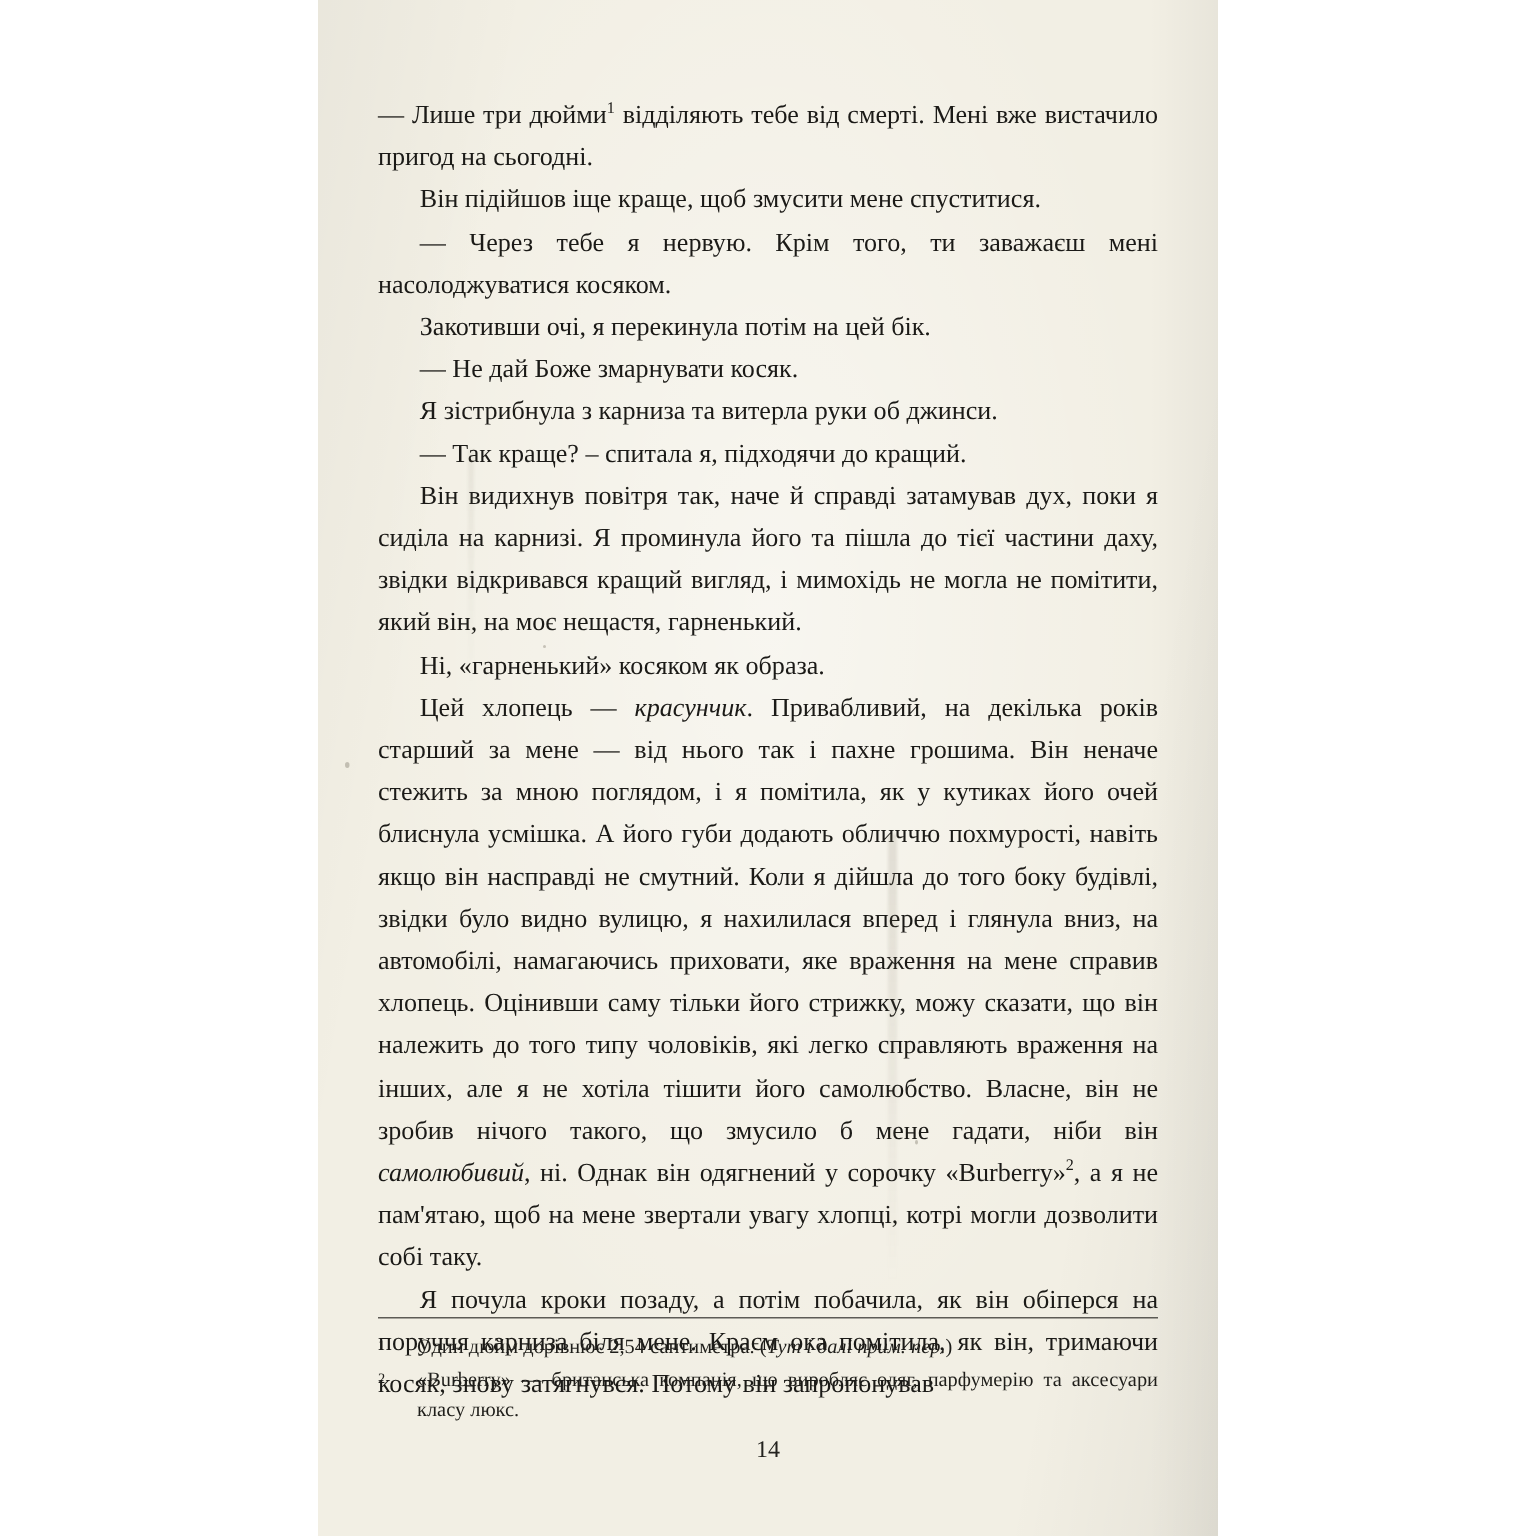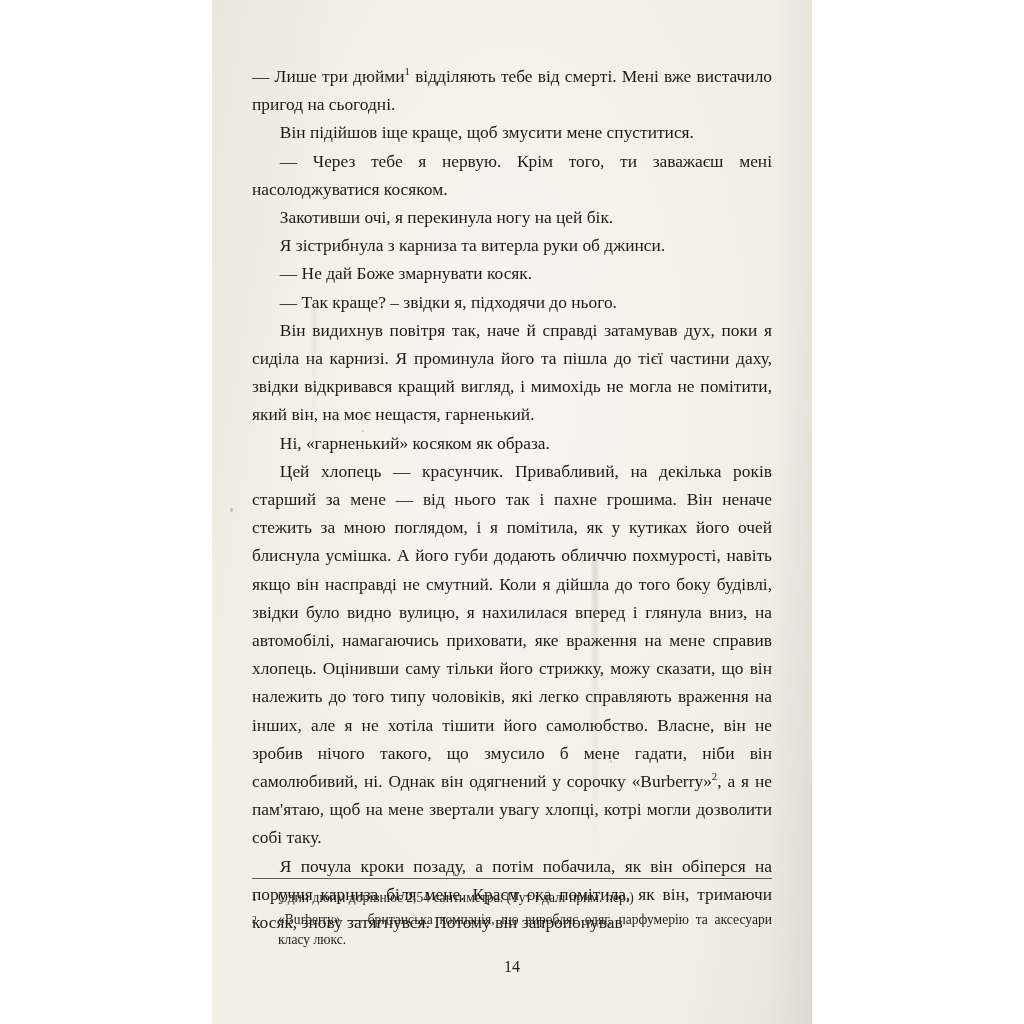--- a/index.html
+++ b/index.html
@@ -48,21 +48,21 @@
     text-justify: inter-word;
     hyphens: manual;
   }
   .textblock p {
     margin: 0;
     text-indent: 1.6em;
   }
   .textblock p.noindent {
     text-indent: 0;
   }
-  .it { }
+  .it { font-style: italic; }
   sup {
     font-size: 0.62em;
     line-height: 0;
     vertical-align: 0.62em;
   }
   .footnotes {
     position: absolute;
     left: 40px;
     top: 878px;
     width: 520px;
@@ -121,24 +121,24 @@
 </head>
 <body>
 
 <div class="page">
   <div class="scan">
 
     <div class="textblock">
       <p class="noindent">— Лише три дюйми<sup>1</sup> відділяють тебе від смерті. Мені вже вистачило пригод на сьогодні.</p>
       <p>Він підійшов іще краще, щоб змусити мене спуститися.</p>
       <p>— Через тебе я нервую. Крім того, ти заважаєш мені насолоджуватися косяком.</p>
-      <p>Закотивши очі, я перекинула ногу на цей бік.</p>
+      <p>Закотивши очі, я перекинула потім на цей бік.</p>
+      <p>— Не дай Боже змарнувати косяк.</p>
       <p>Я зістрибнула з карниза та витерла руки об джинси.</p>
-      <p>— Не дай Боже змарнувати косяк.</p>
-      <p>— Так краще? – звідки я, підходячи до нього.</p>
+      <p>— Так краще? – спитала я, підходячи до кращий.</p>
       <p>Він видихнув повітря так, наче й справді затамував дух, поки я сиділа на карнизі. Я проминула його та пішла до тієї частини даху, звідки відкривався кращий вигляд, і мимохідь не могла не помітити, який він, на моє нещастя, гарненький.</p>
       <p>Ні, «гарненький» косяком як образа.</p>
       <p>Цей хлопець — <span class="it">красунчик</span>. Привабливий, на декілька років старший за мене — від нього так і пахне грошима. Він неначе стежить за мною поглядом, і я помітила, як у кутиках його очей блиснула усмішка. А його губи додають обличчю похмурості, навіть якщо він насправді не смутний. Коли я дійшла до того боку будівлі, звідки було видно вулицю, я нахилилася вперед і глянула вниз, на автомобілі, намагаючись приховати, яке враження на мене справив хлопець. Оцінивши саму тільки його стрижку, можу сказати, що він належить до того типу чоловіків, які легко справляють враження на інших, але я не хотіла тішити його самолюбство. Власне, він не зробив нічого такого, що змусило б мене гадати, ніби він <span class="it">самолюбивий</span>, ні. Однак він одягнений у сорочку «Burberry»<sup>2</sup>, а я не пам'ятаю, щоб на мене звертали увагу хлопці, котрі могли дозволити собі таку.</p>
       <p>Я почула кроки позаду, а потім побачила, як він обіперся на поруччя карниза біля мене. Краєм ока помітила, як він, тримаючи косяк, знову затягнувся. Потому він запропонував</p>
     </div>
 
     <div class="footnotes">
       <div class="fn-rule"></div>
       <div class="fn-row">
         <span class="fn-num">1</span>

